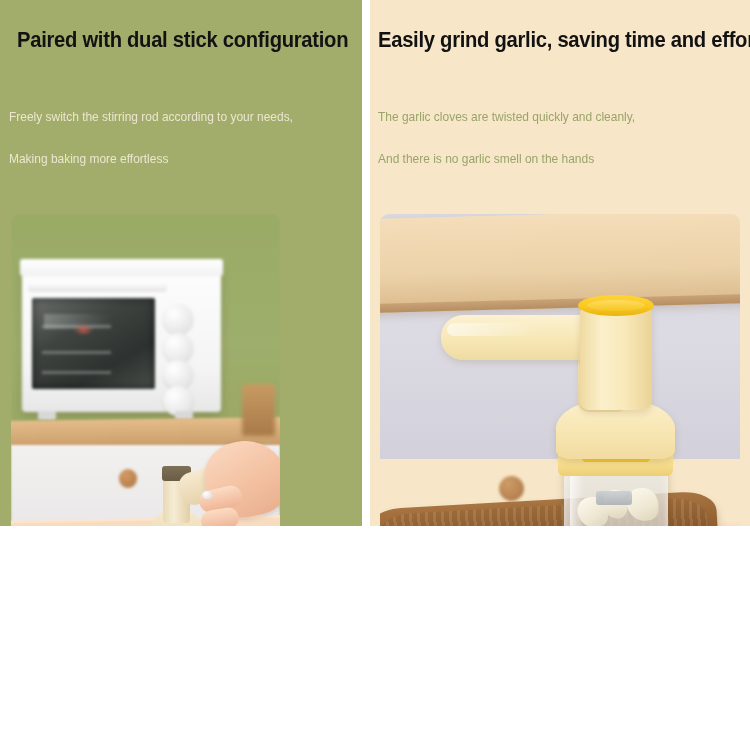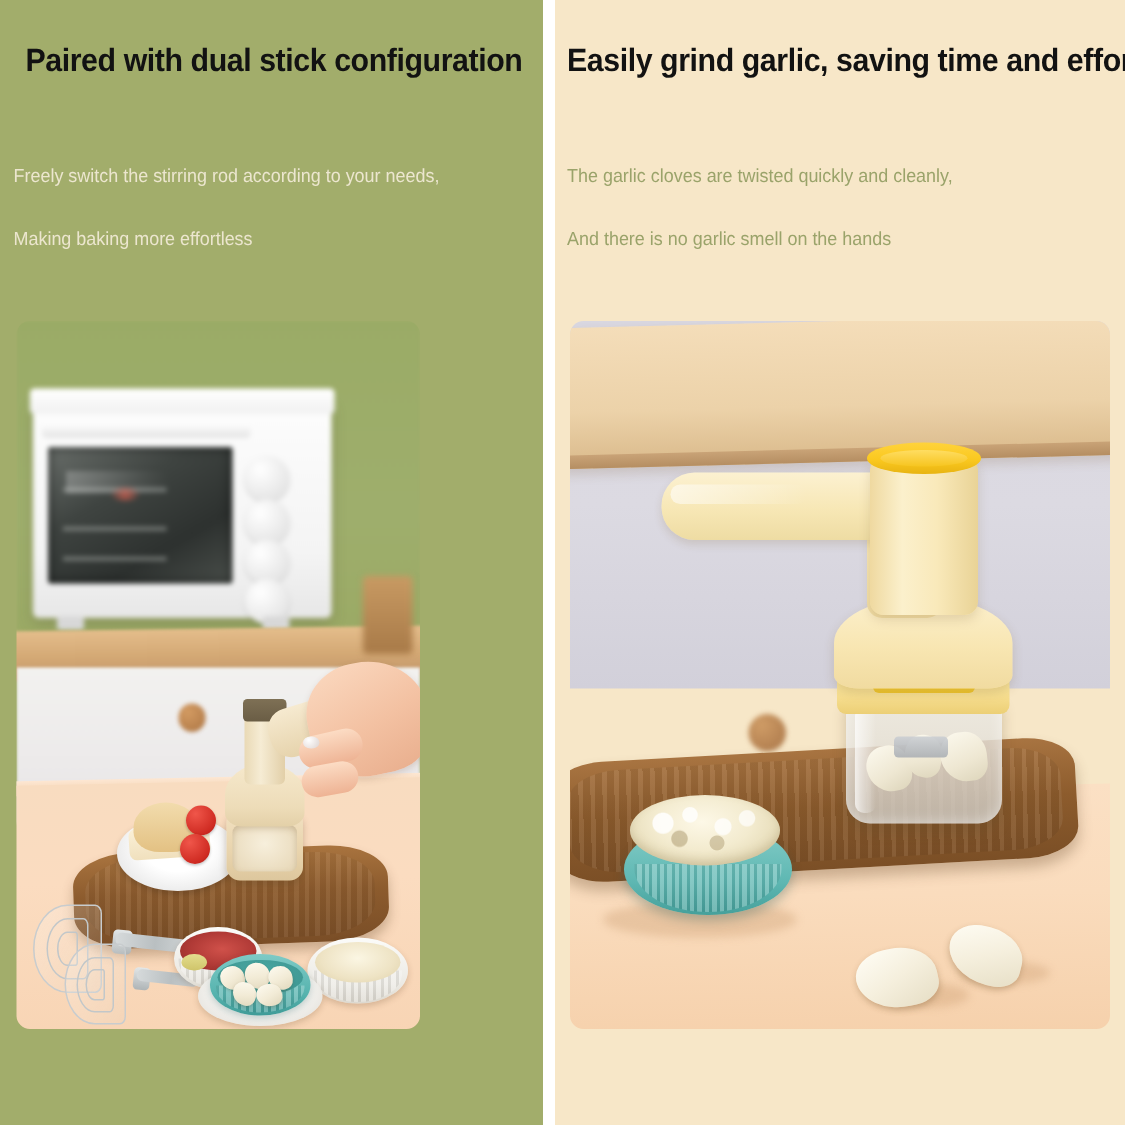--- a/index.html
+++ b/index.html
@@ -4,21 +4,21 @@
 <style>
   html,body{margin:0;padding:0;}
   body{
     width:750px;height:750px;
     font-family:"Liberation Sans","DejaVu Sans",sans-serif;
     overflow:hidden;background:#ffffff;
   }
   .board{position:relative;width:750px;height:750px;display:flex;}
 
   
-  .panel{position:relative;height:750px;overflow:hidden;}
+  .panel{position:relative;height:526px;overflow:hidden;}
   .panel-left{width:362px;background:#a2ad6b;}
   .gap{width:8px;height:750px;background:#ffffff;}
   .panel-right{width:380px;background:#f7e7c8;}
   .heading{
     font-weight:bold;font-size:21.5px;line-height:1;
     letter-spacing:-0.3px;white-space:nowrap;
     transform:scaleX(.94);transform-origin:left center;
   }
   .panel-left .heading{color:#121212;position:absolute;left:17px;top:30px;}
   .panel-right .heading{color:#121212;position:absolute;left:8px;top:30px;}

